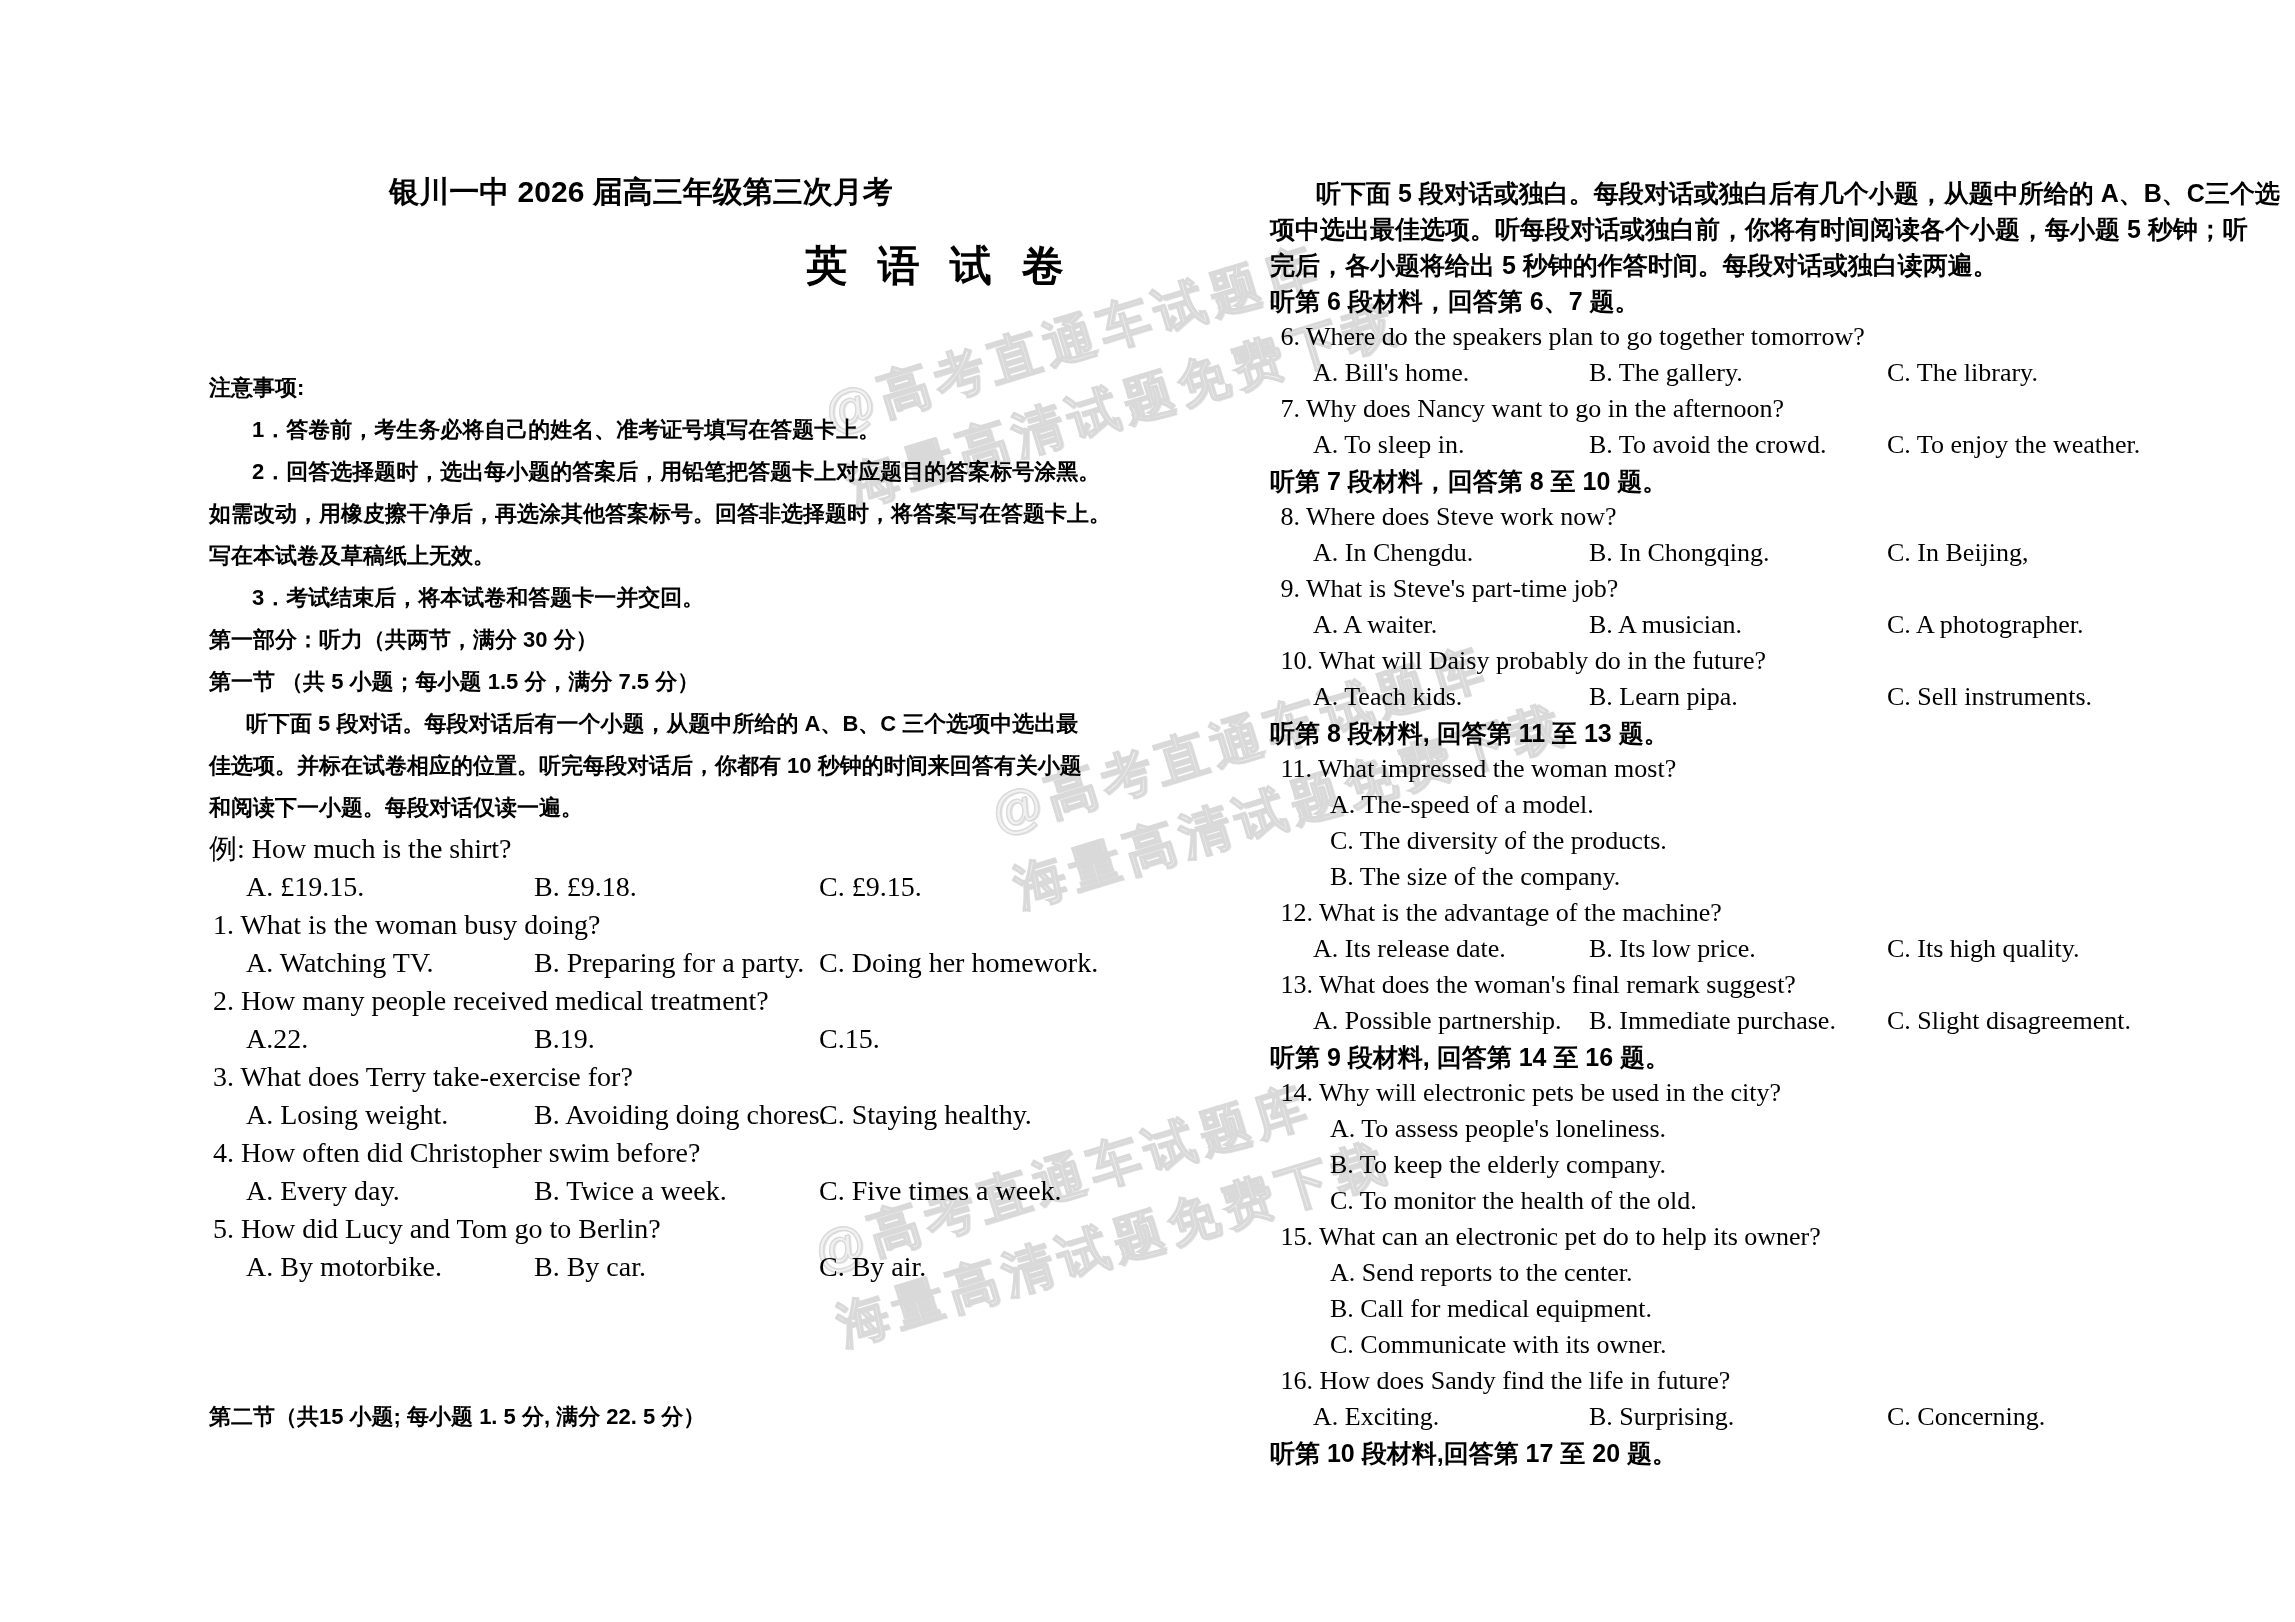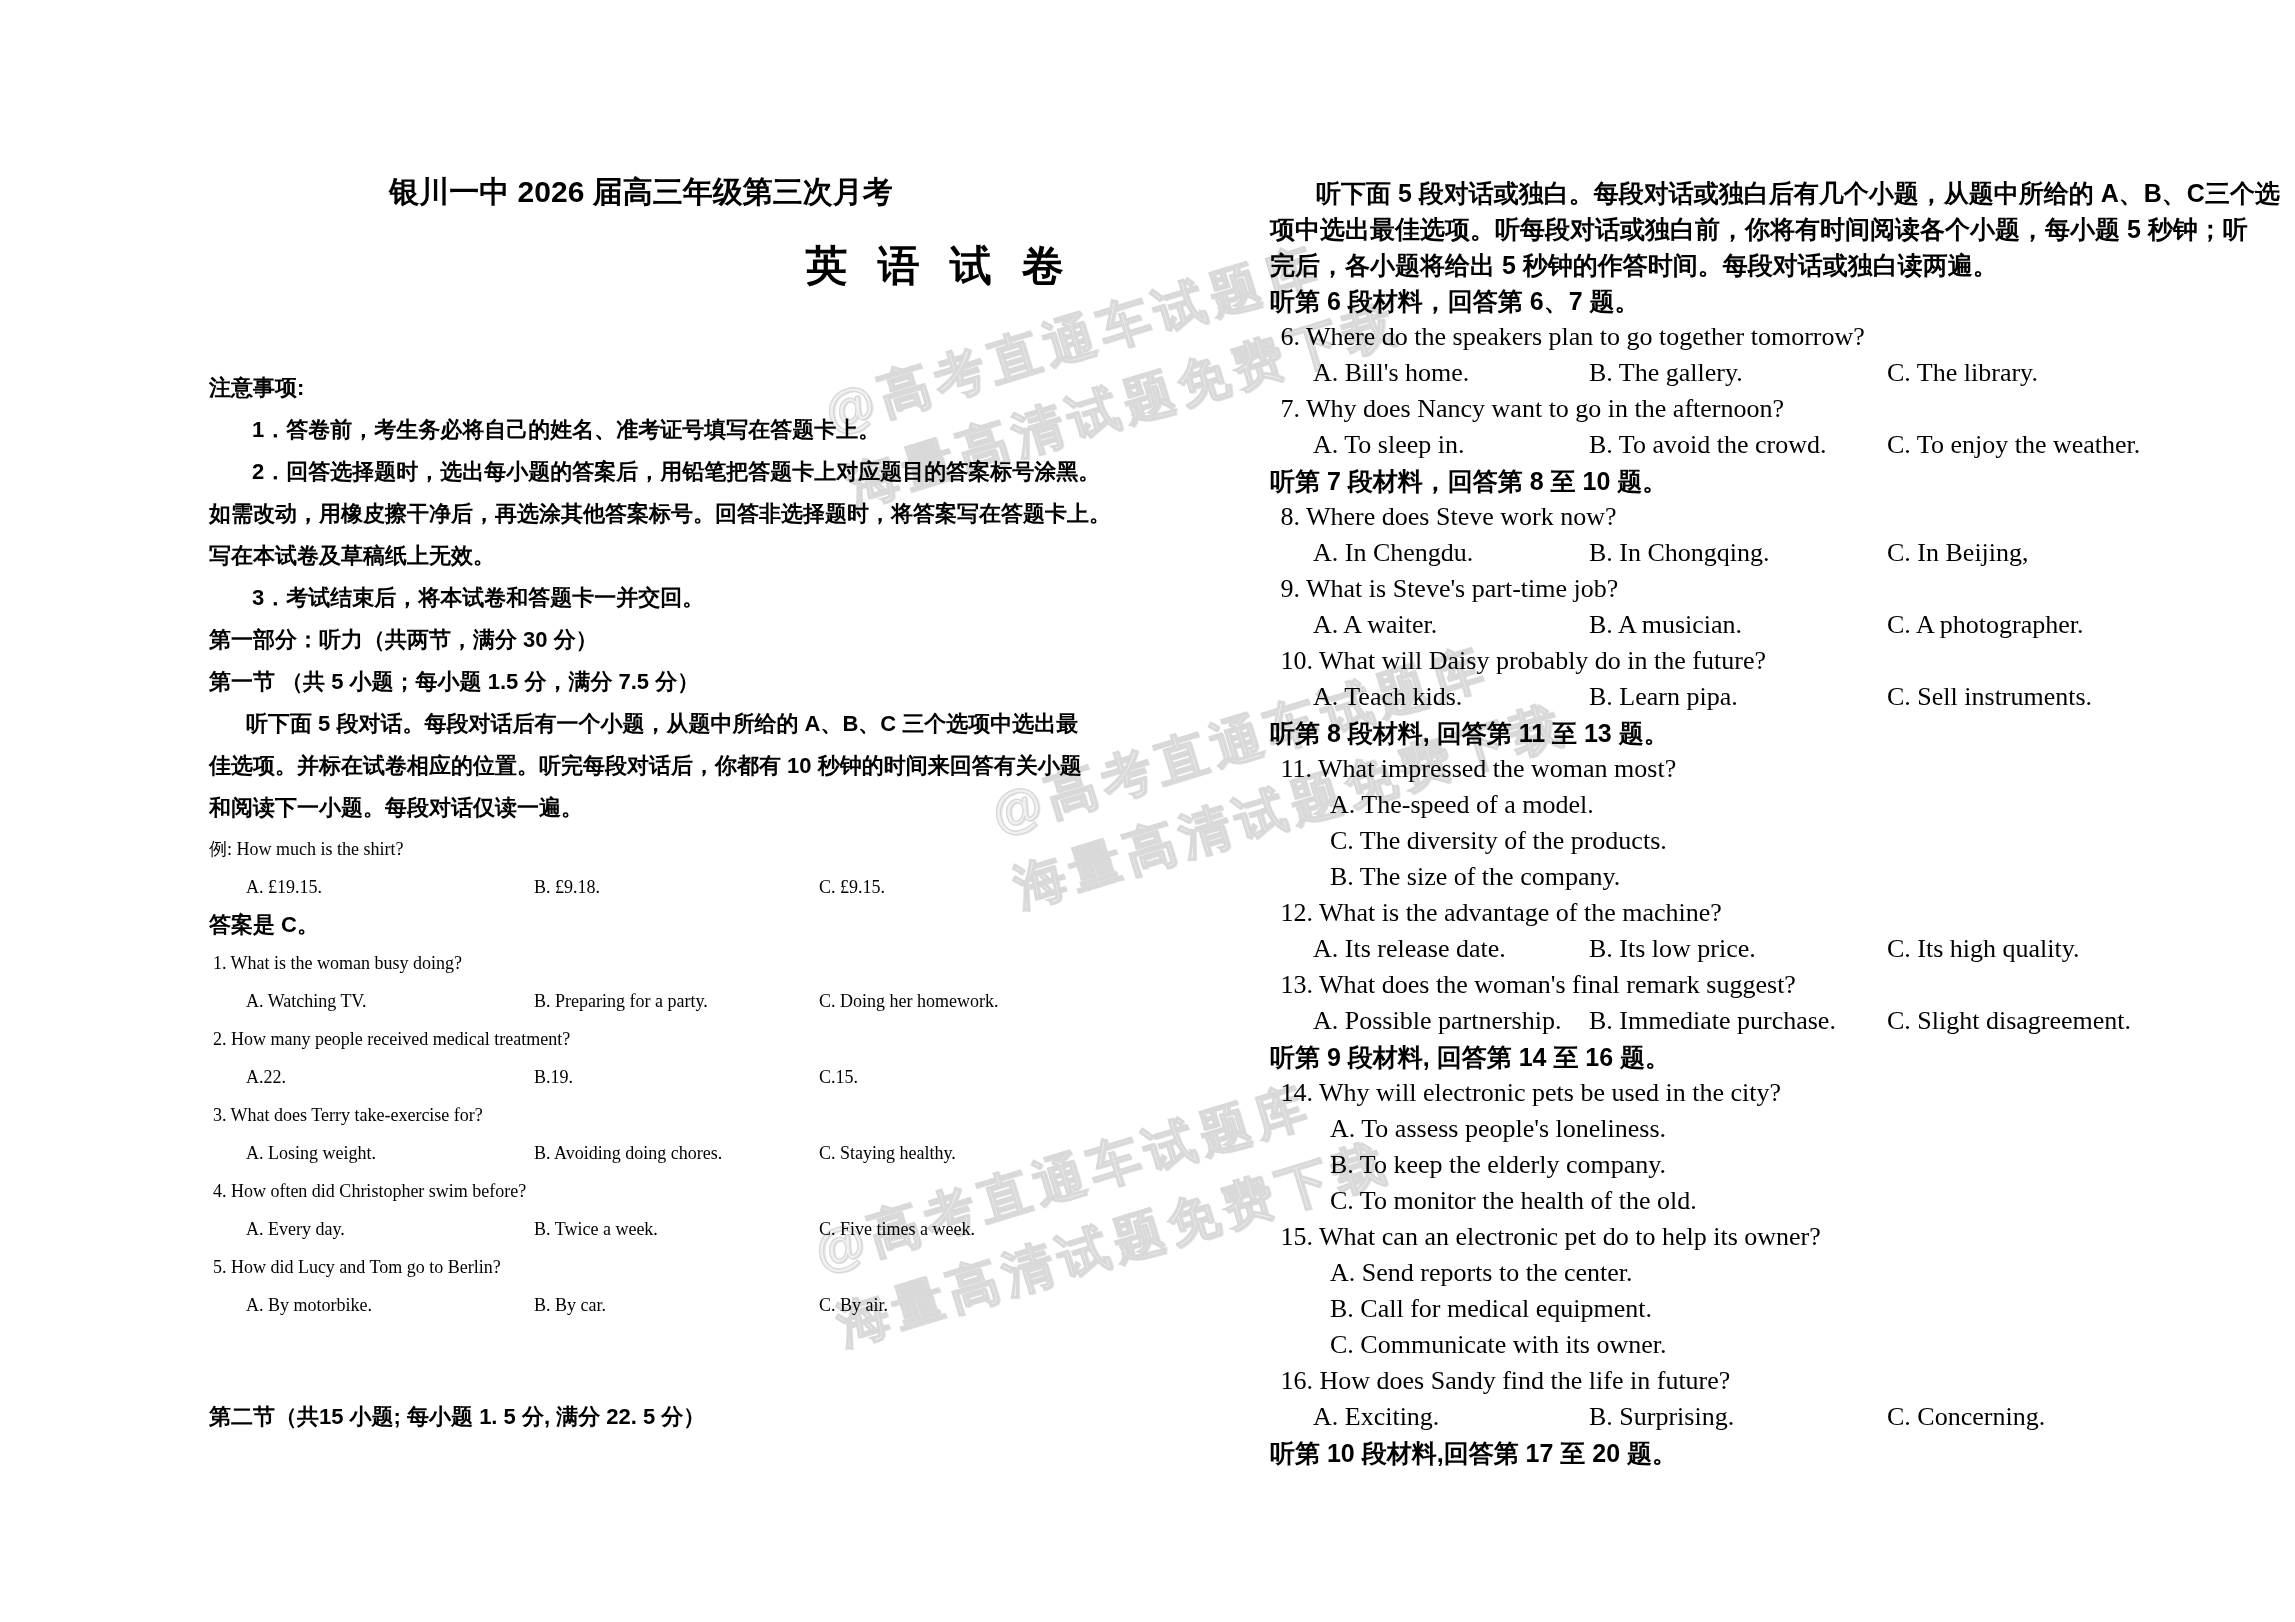--- a/index.html
+++ b/index.html
@@ -18,21 +18,21 @@
   .col{position:absolute;top:4px;height:1623px;}
   .col-left{left:209px;width:864px;}
   .col-right{left:1270px;width:956px;}
   
   .school-title{position:absolute;top:168px;left:0;width:100%;text-align:center;
       font-family:"Liberation Sans",sans-serif;font-weight:bold;font-size:30px;white-space:nowrap;}
   .paper-title{position:absolute;top:234px;left:0;width:100%;text-align:right;
       font-family:"Liberation Sans",sans-serif;font-weight:bold;font-size:42px;letter-spacing:9.2px;white-space:nowrap;}
   
   .cn{font-family:"Liberation Sans",sans-serif;font-weight:700;font-size:22px;}
-  .en{font-family:"Liberation Serif",serif;font-weight:400;font-size:18px;}
+  .en{font-family:"Liberation Serif",serif;font-weight:400;font-size:28px;}
   .col-right .cn{font-size:25px;}
   .col-right .en{font-size:26px;}
   .line{white-space:nowrap;position:relative;}
   
   .notice-block{position:absolute;top:363px;left:0;width:100%;}
   .notice-block .line{height:42px;line-height:42px;}
   .q-block{position:absolute;top:826px;left:0;width:100%;}
   .q-block .line{height:38px;line-height:38px;}
   .right-flow{position:absolute;top:171px;left:0;width:100%;}
   .right-flow .line{height:36px;line-height:36px;}
@@ -89,21 +89,20 @@
       <div class="line cn">和阅读下一小题。每段对话仅读一遍。</div>
     </div>
 
     <div class="q-block">
       <div class="line en">例: How much is the shirt?</div>
       <div class="line en optrow">
         <span class="opt-a">A. £19.15.</span>
         <span class="opt-b">B. £9.18.</span>
         <span class="opt-c">C. £9.15.</span>
       </div>
-      <div class="line cn">答案是 C。</div>
 
       <div class="line en qind">1. What is the woman busy doing?</div>
       <div class="line en optrow">
         <span class="opt-a">A. Watching TV.</span>
         <span class="opt-b">B. Preparing for a party.</span>
         <span class="opt-c">C. Doing her homework.</span>
       </div>
 
       <div class="line en qind">2. How many people received medical treatment?</div>
       <div class="line en optrow">

